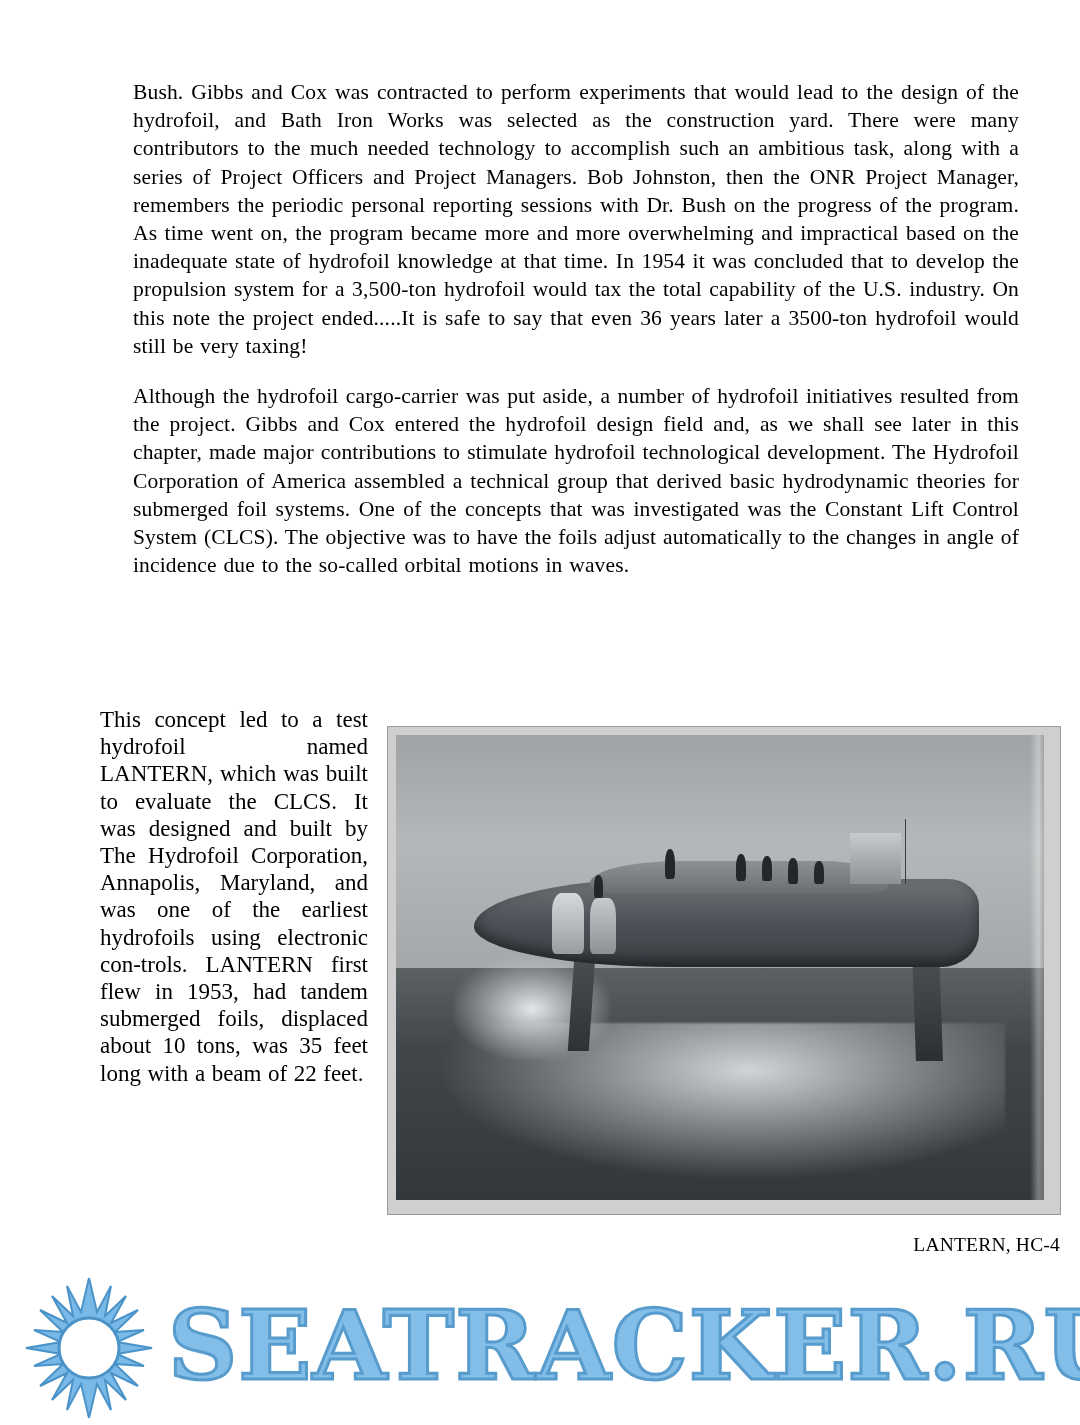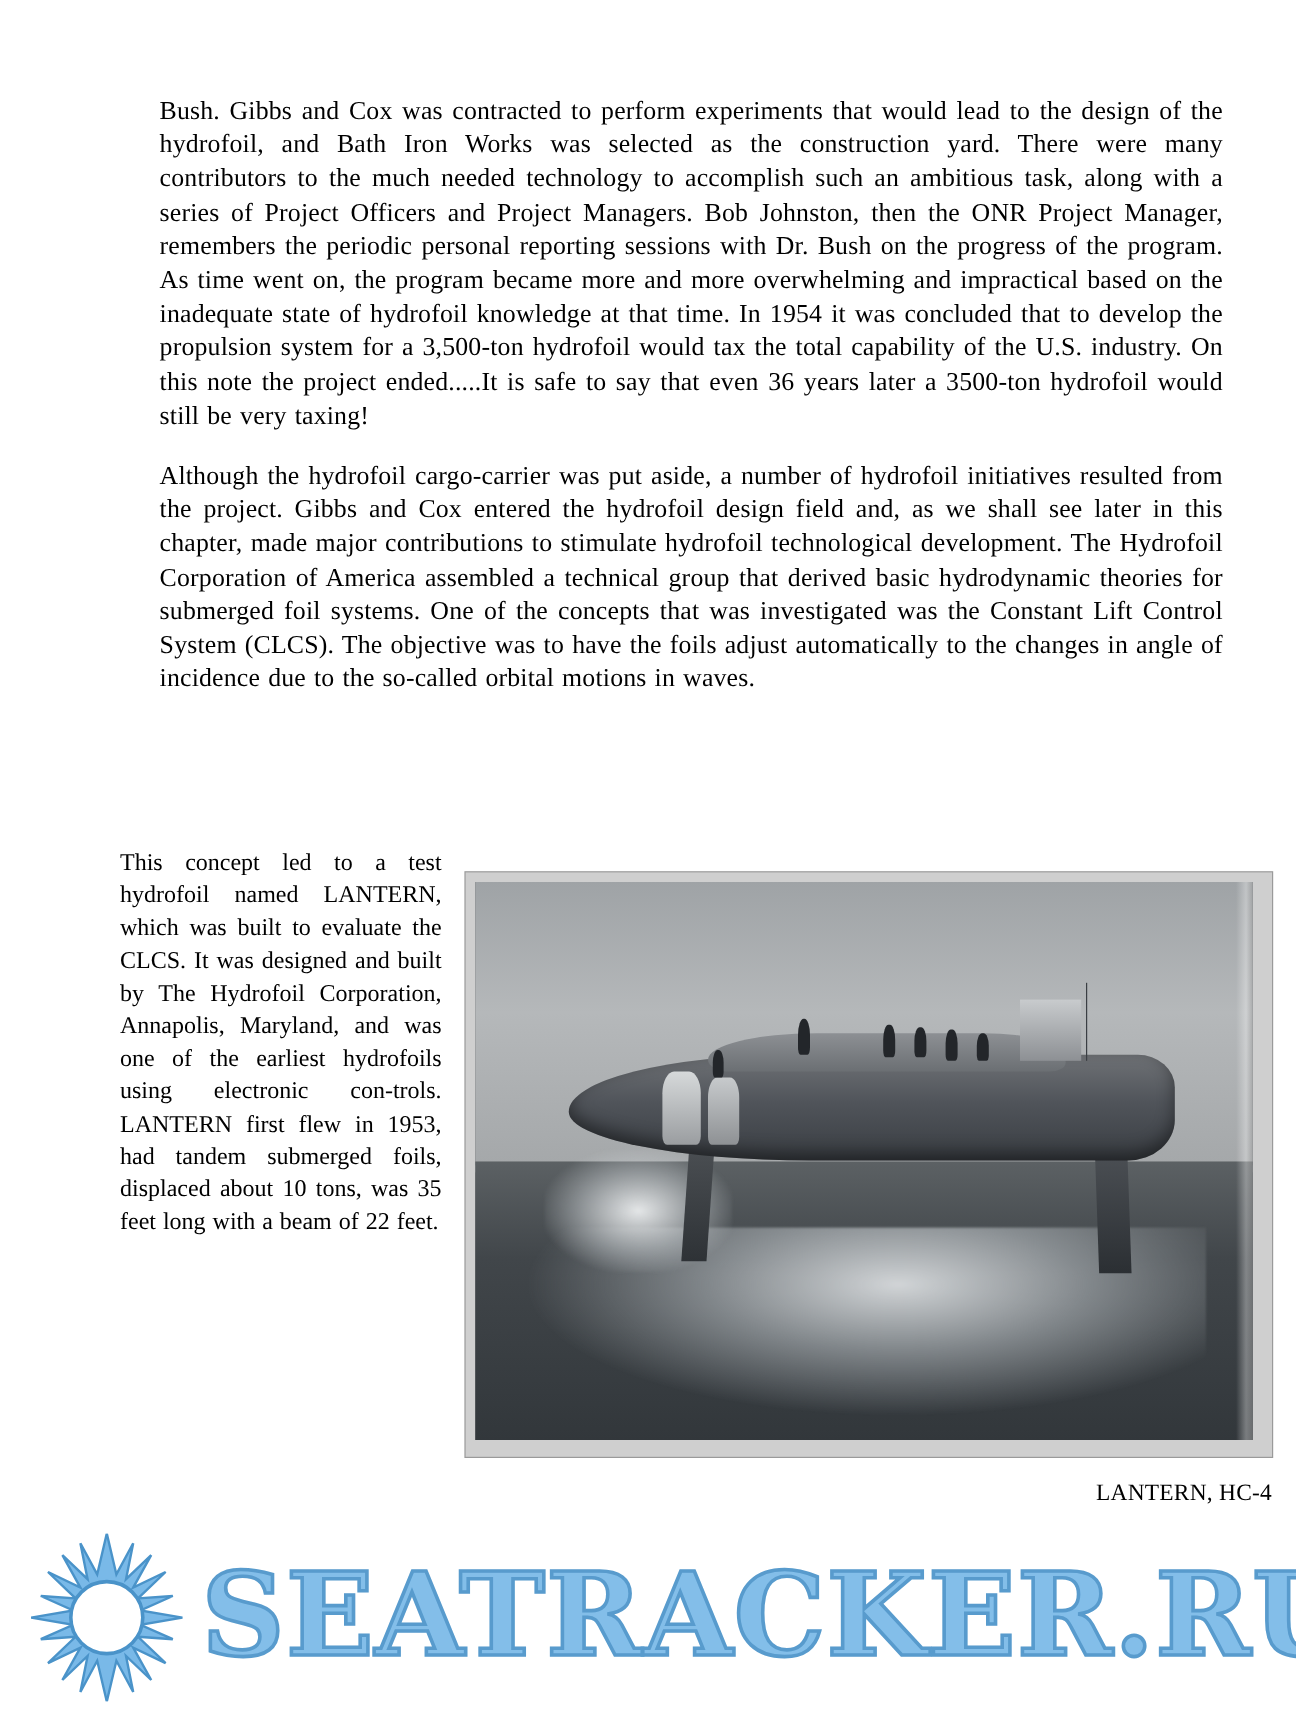--- a/index.html
+++ b/index.html
@@ -47,21 +47,21 @@
     left: 100px;
     top: 706px;
     width: 960px;
   }
 
   .fig-text {
     position: absolute;
     left: 0;
     top: 0;
     width: 268px;
-    font-size: 20px;
+    font-size: 23px;
     line-height: 27.2px;
     text-align: justify;
     word-spacing: 0.8px;
   }
 
   .photo-frame {
     position: absolute;
     left: 288px;
     top: 21px;
     width: 672px;

